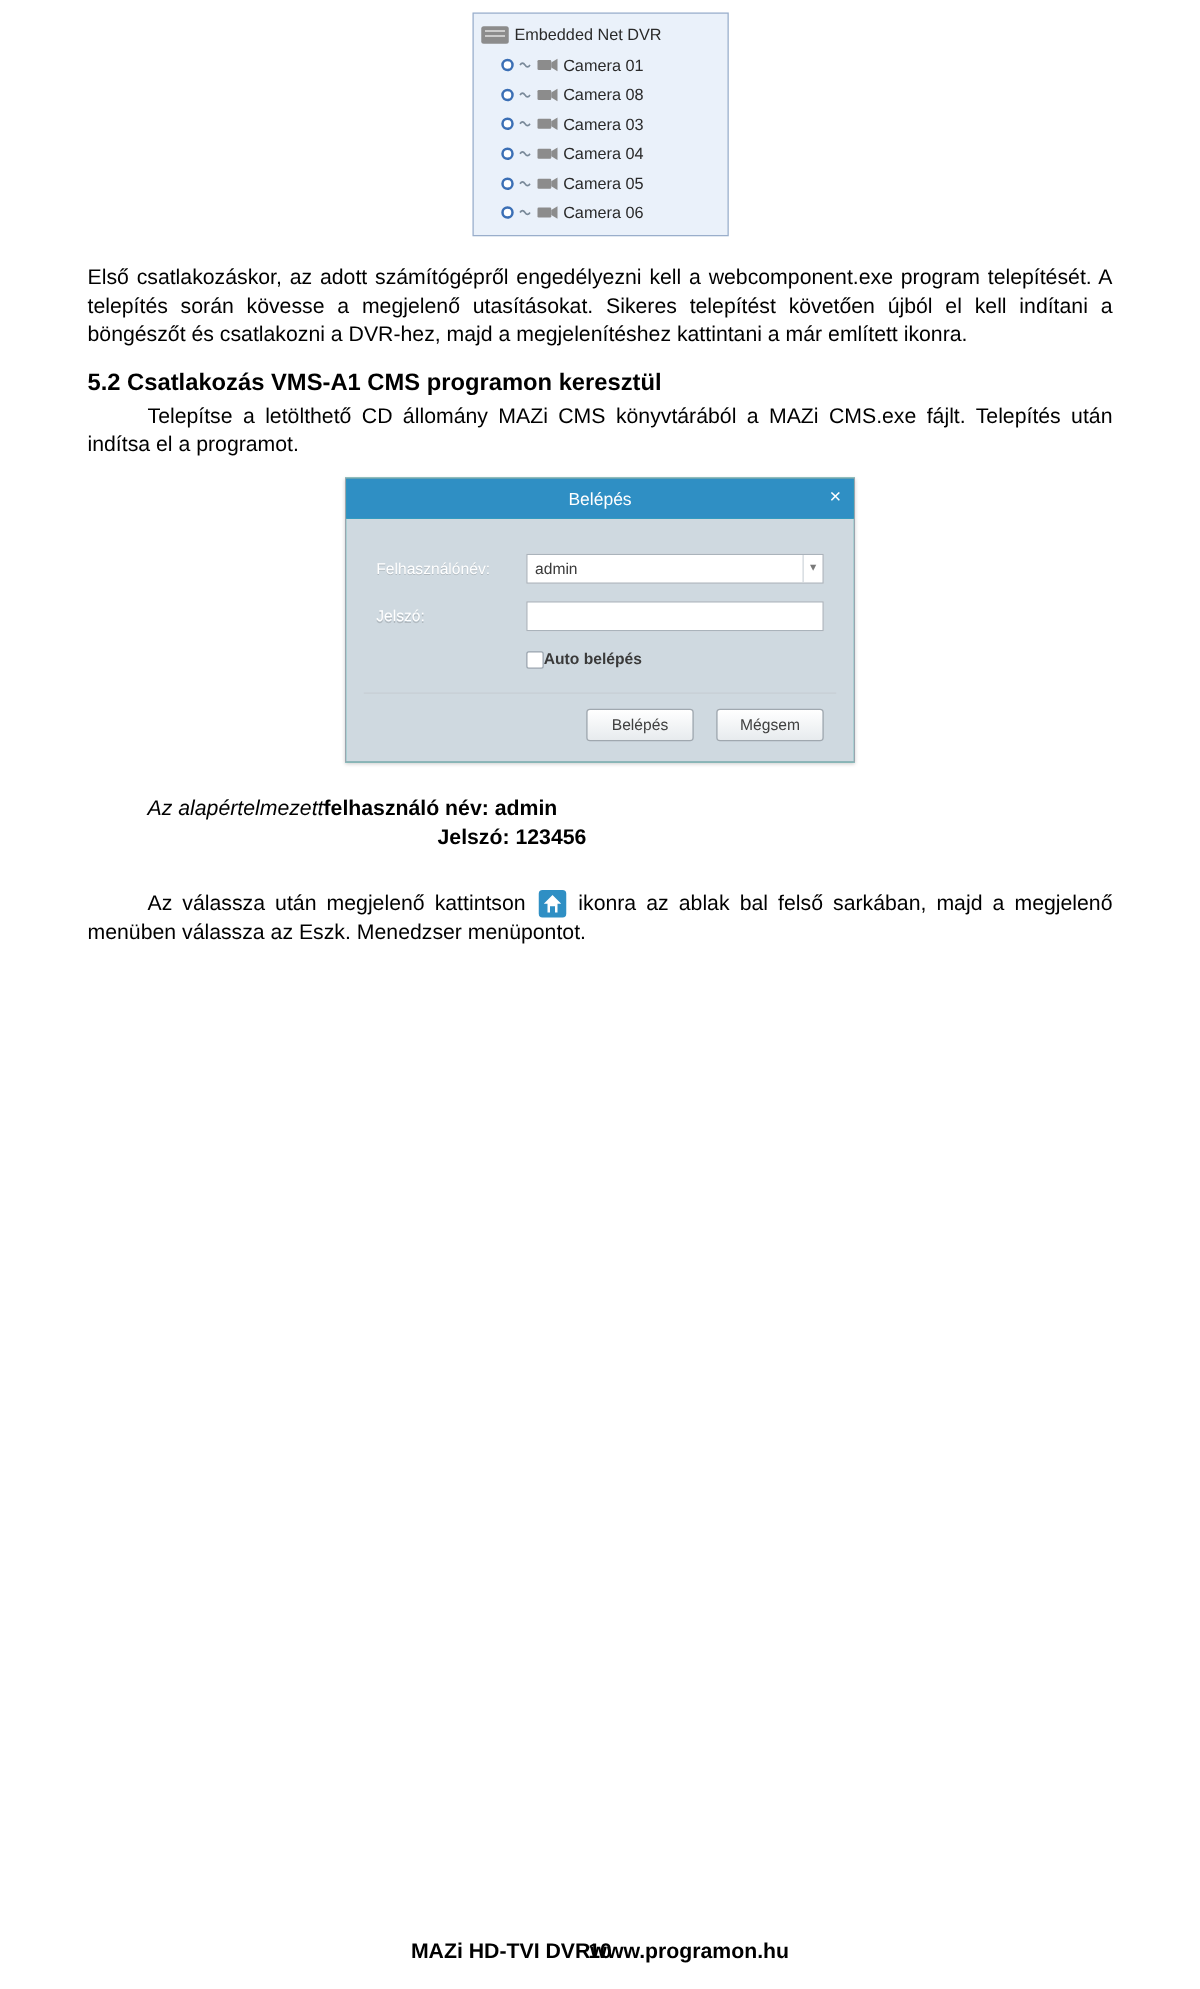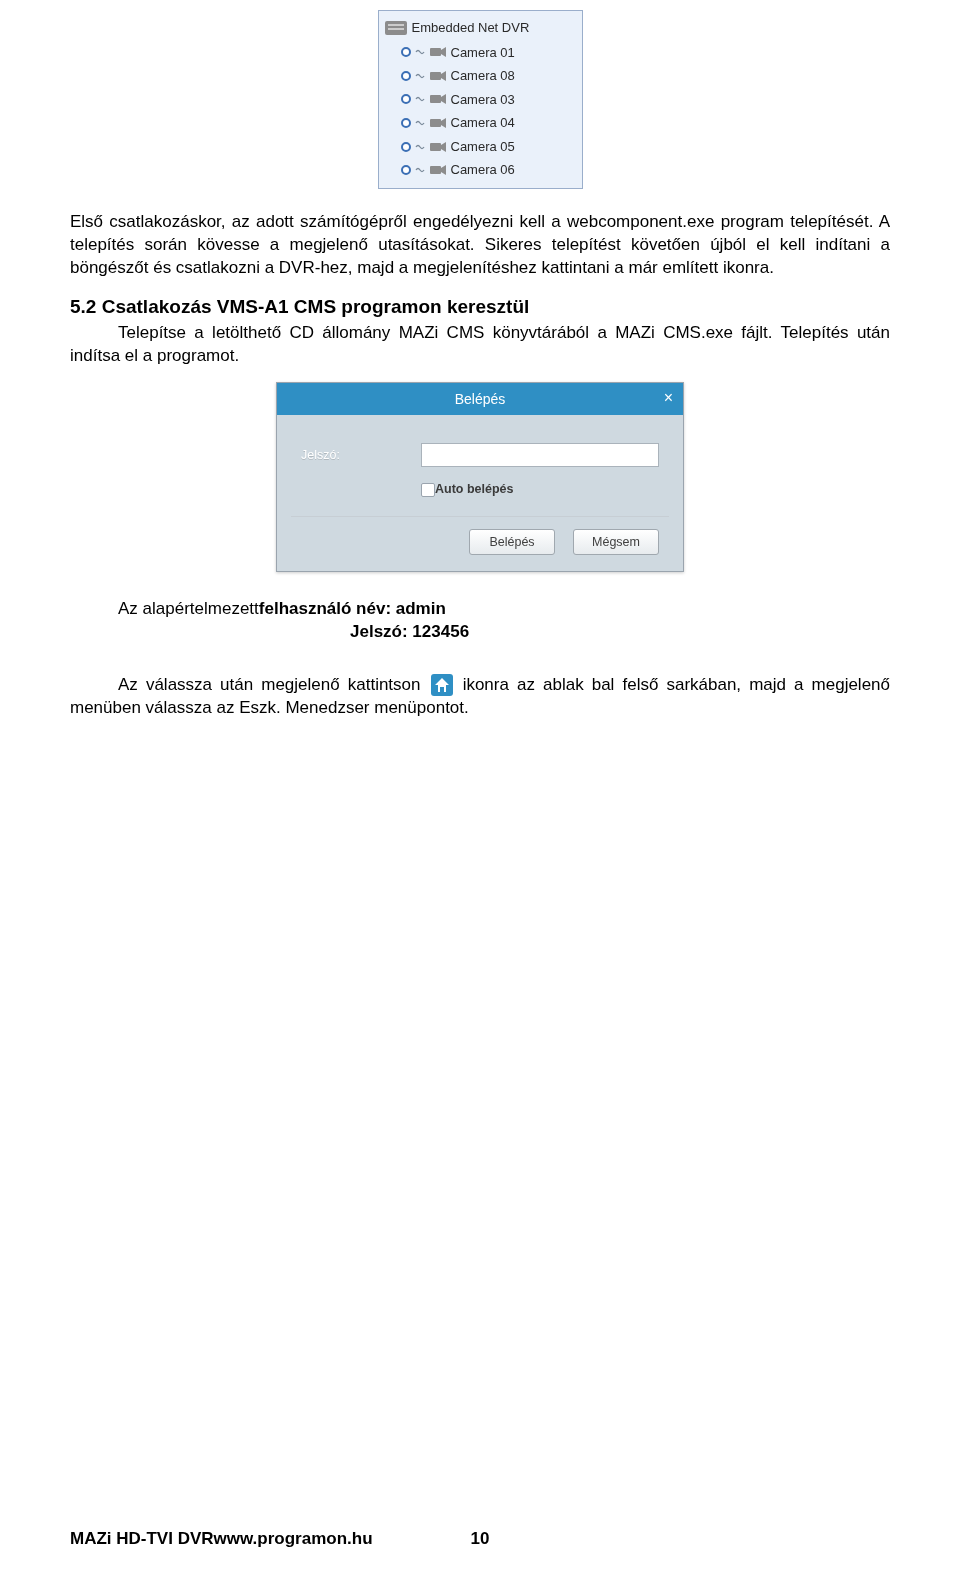--- a/index.html
+++ b/index.html
@@ -142,39 +142,39 @@
     background: linear-gradient(#ffffff,#e7ebee);
     border-radius:3px;
     font-size:12.5px;
     display:flex; align-items:center; justify-content:center;
     color:#404040;
   }
 
   
   .cred-block { margin: 26px 0 30px 48px; }
   .cred-line { display:flex; gap:0; }
-  .cred-line span.plain { font-weight: normal; }
+  .cred-line span.plain { font-weight: normal; font-style: italic; }
   .cred-line span.bold { font-weight: bold; }
   .cred-line.indent2 { margin-left: 232px; }
 
   
   .home-icon {
     display:inline-block; width:22px; height:22px;
     background:#2f8fc4; border-radius:3px;
     vertical-align: middle;
     position:relative; margin: 0 2px;
   }
   .home-icon svg { position:absolute; left:3px; top:3px; }
 
   .last-para { margin-top: 4px; }
 
   
   .footer {
-    position:absolute; bottom:40px; left:70px; right:70px;
-    display:flex; justify-content:flex-start;
+    position:absolute; bottom:18px; left:70px; right:70px;
+    display:flex; justify-content:center;
     font-weight:bold; font-size:17px;
   }
   .footer .center { position:absolute; left:0; right:0; text-align:center; font-weight:bold;}
   .footer .left, .footer .right { position:relative; z-index:1; }
 </style>
 </head>
 <body>
 
 <div class="tree-wrap">
   <div class="tree-panel">
@@ -281,20 +281,27 @@
 
 <p class="indent-line">Telepítse a letölthető CD állomány MAZi CMS könyvtárából a MAZi CMS.exe fájlt. Telepítés után indítsa el a programot.</p>
 
 <div class="login-wrap">
   <div class="login-dialog">
     <div class="login-titlebar">
       <span>Belépés</span>
       <span class="login-close">×</span>
     </div>
     <div class="login-body">
+      <div class="login-row">
+        <div class="login-label">Felhasználónév:</div>
+        <div class="text-input">
+          <span>admin</span>
+          <span class="chev">▾</span>
+        </div>
+      </div>
       <div class="login-row">
         <div class="login-label">Jelszó:</div>
         <div class="text-input"></div>
       </div>
       <div class="login-check">
         <span class="checkbox"></span>
         <span>Auto belépés</span>
       </div>
       <div class="login-buttons">
         <div class="btn">Belépés</div>

